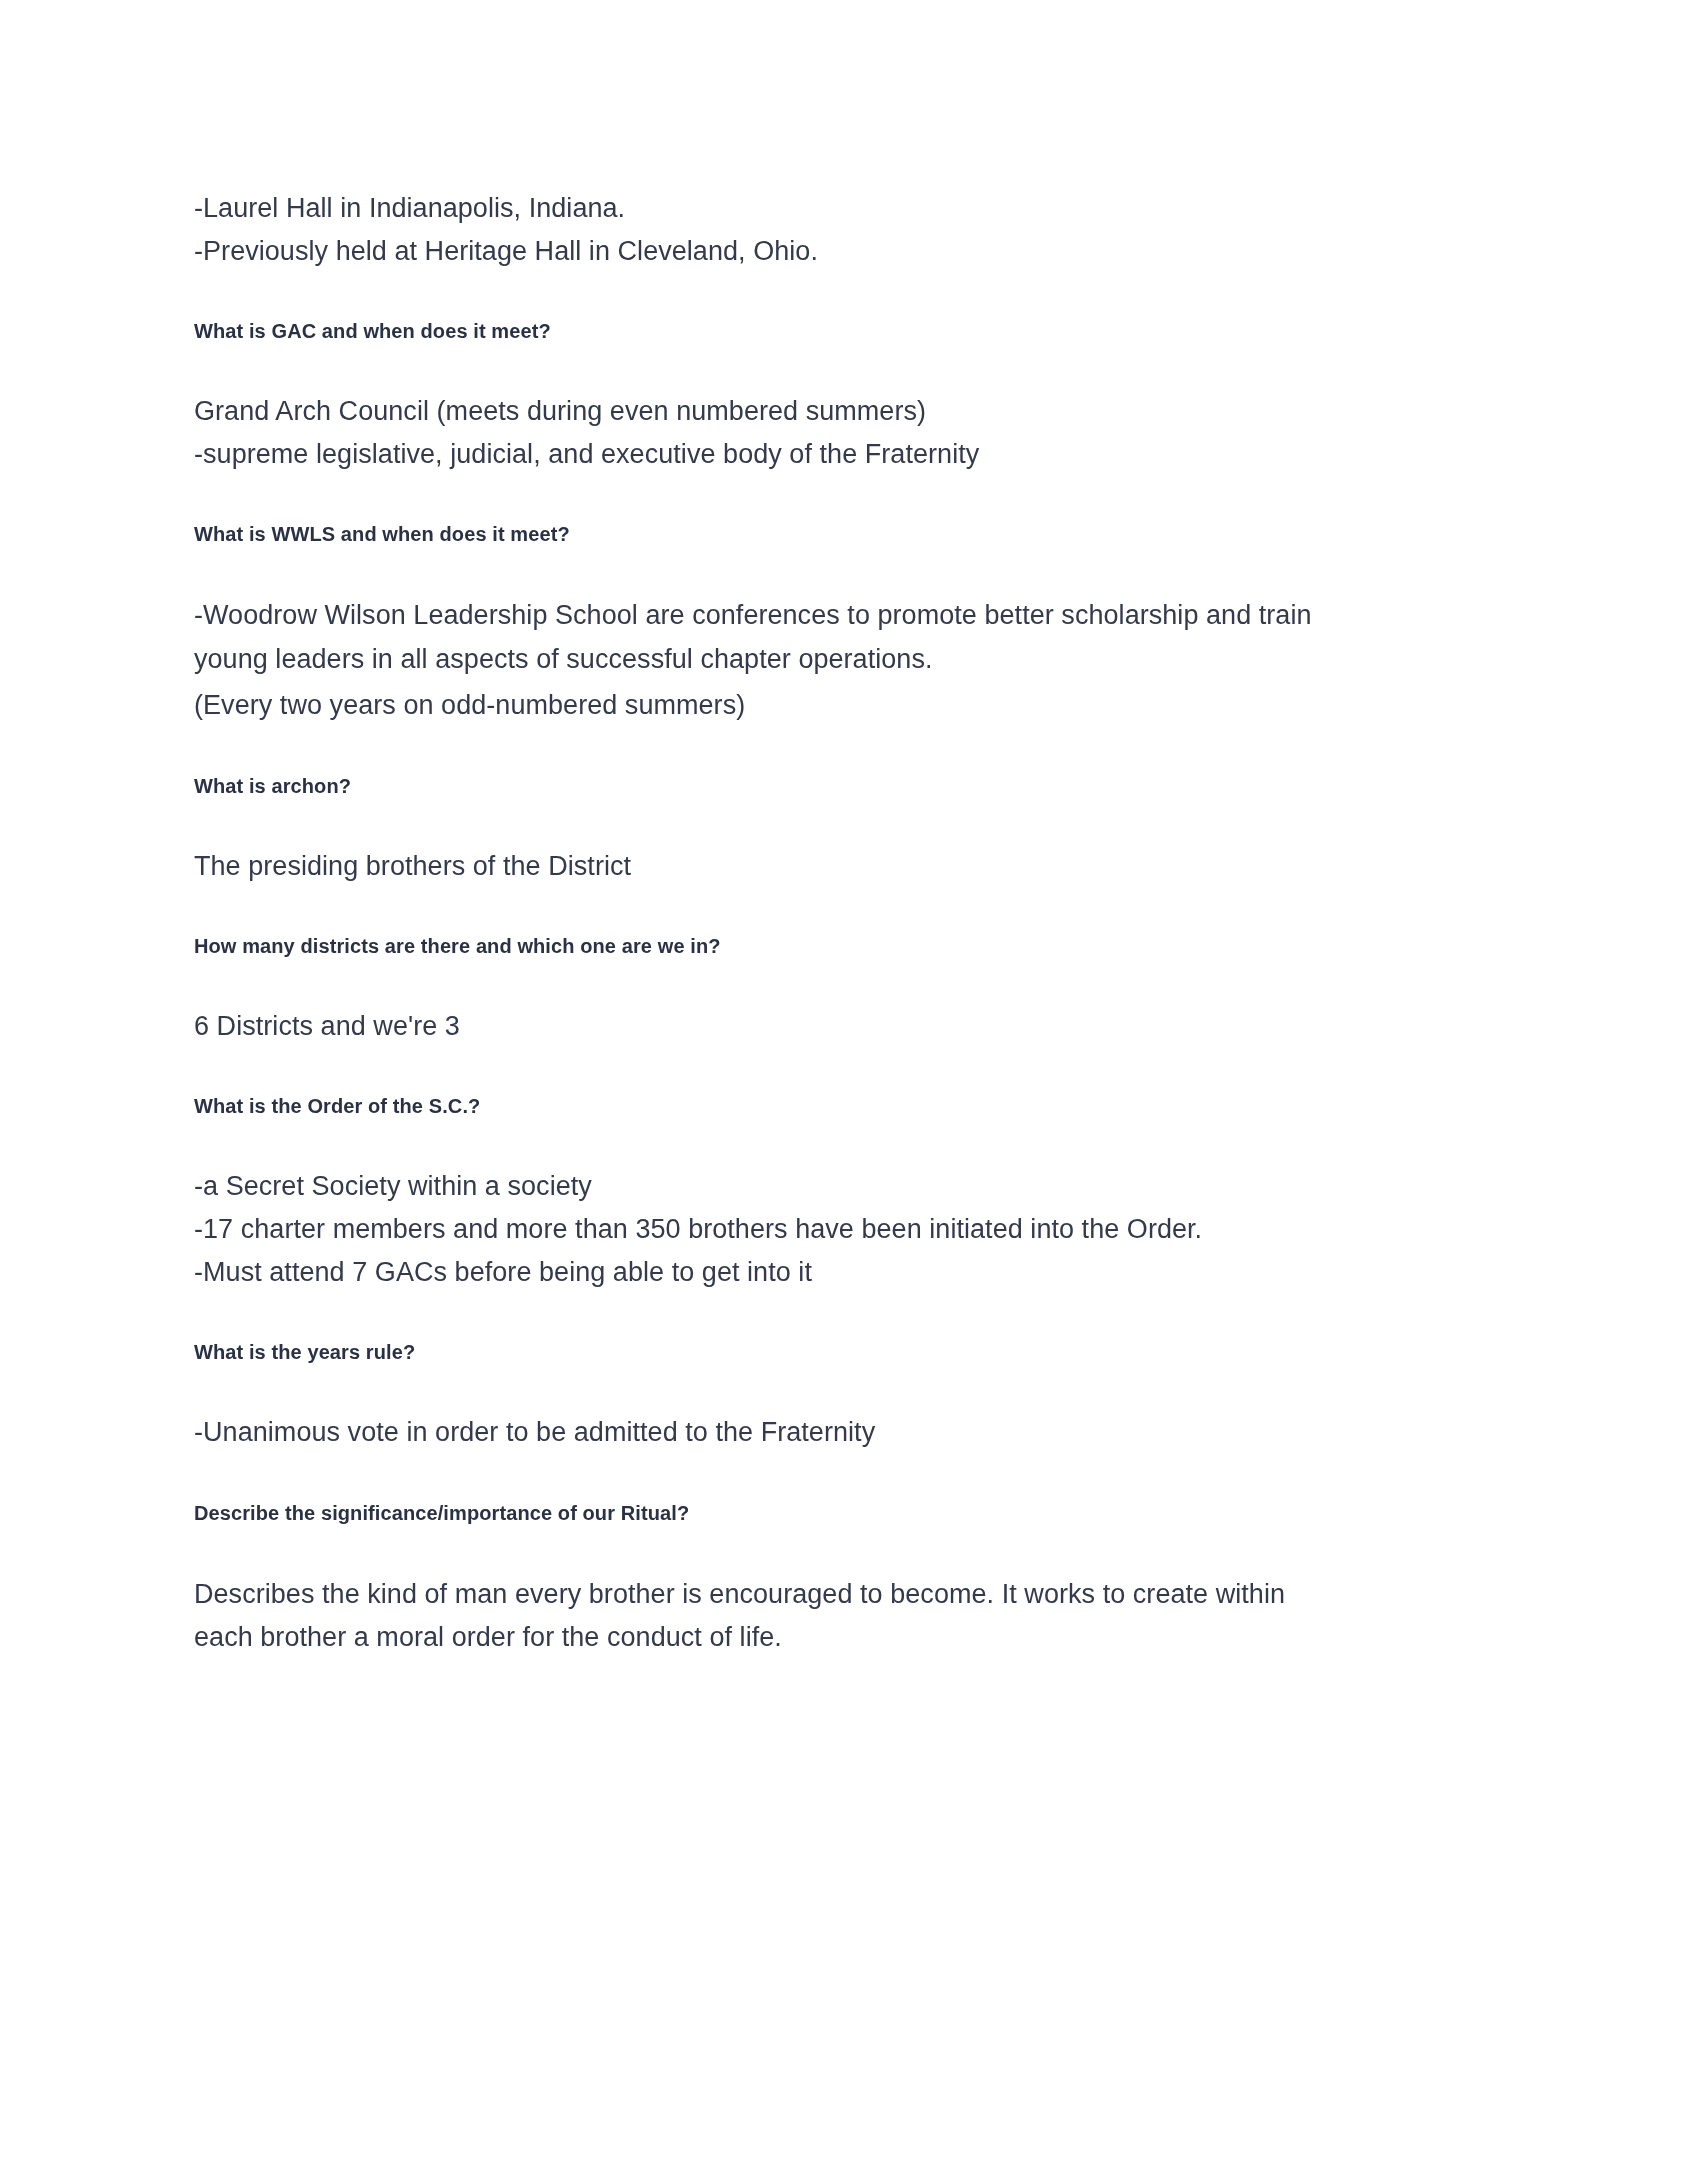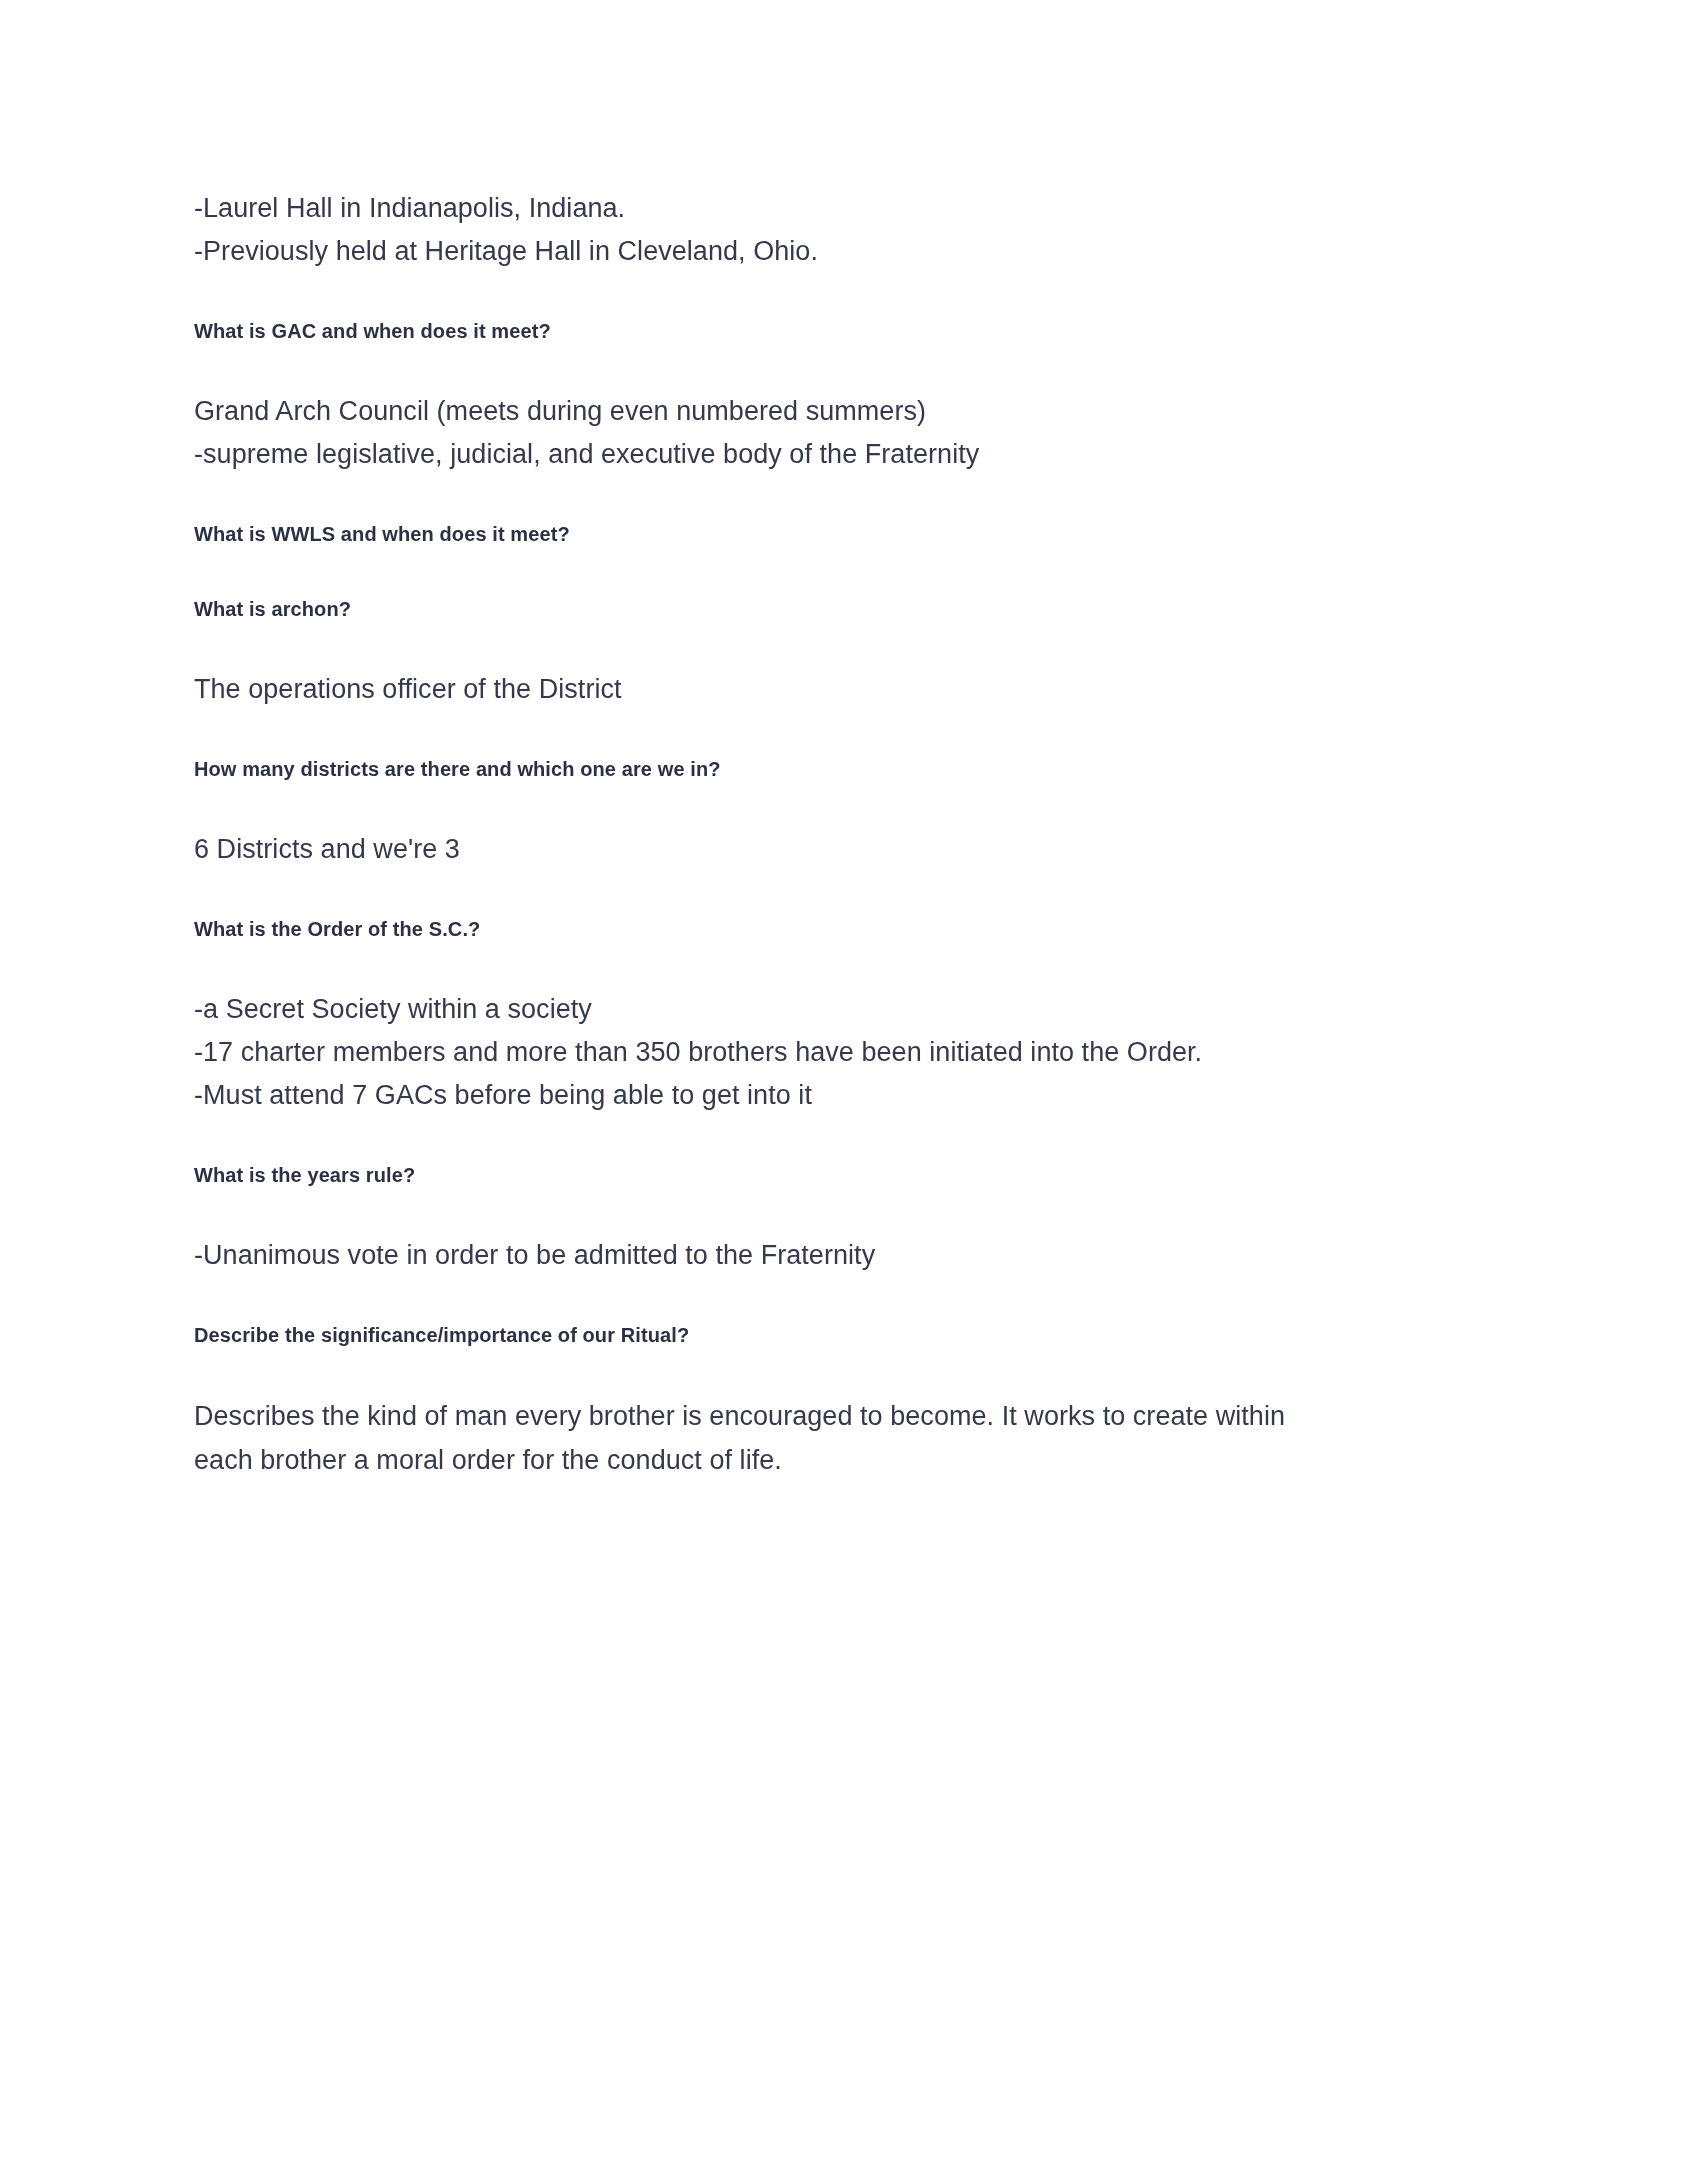--- a/index.html
+++ b/index.html
@@ -72,25 +72,29 @@
 
     <div class="q-heading">What is GAC and when does it meet?</div>
 
     <div class="answer">
       <span class="line">Grand Arch Council (meets during even numbered summers)</span>
       <span class="line">-supreme legislative, judicial, and executive body of the Fraternity</span>
     </div>
 
     <div class="q-heading">What is WWLS and when does it meet?</div>
 
+    <div class="answer flow">
+      <span class="line">-Woodrow Wilson Leadership School are conferences to promote better scholarship and train young leaders in all aspects of successful chapter operations.</span>
+      <span class="line">(Every two years on odd-numbered summers)</span>
+    </div>
 
     <div class="q-heading">What is archon?</div>
 
     <div class="answer">
-      <span class="line">The operations officer of the District</span>
+      <span class="line">The presiding brothers of the District</span>
     </div>
 
     <div class="q-heading">How many districts are there and which one are we in?</div>
 
     <div class="answer">
       <span class="line">6 Districts and we're 3</span>
     </div>
 
     <div class="q-heading">What is the Order of the S.C.?</div>
 

